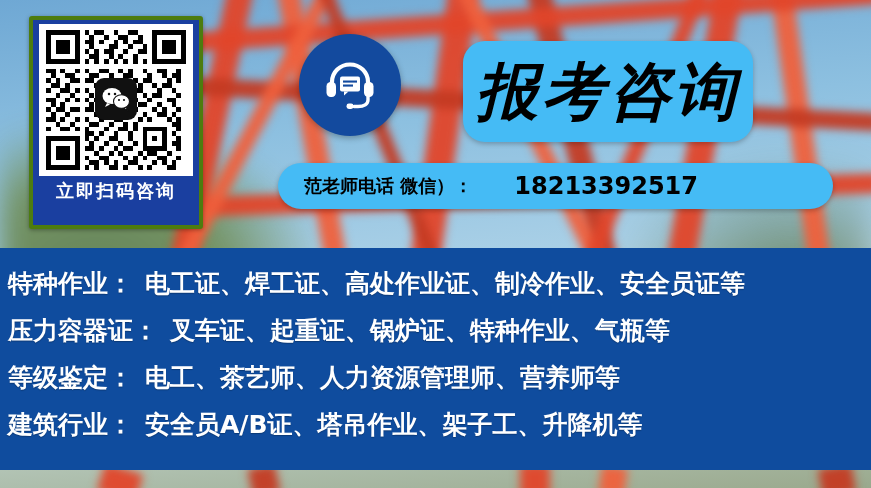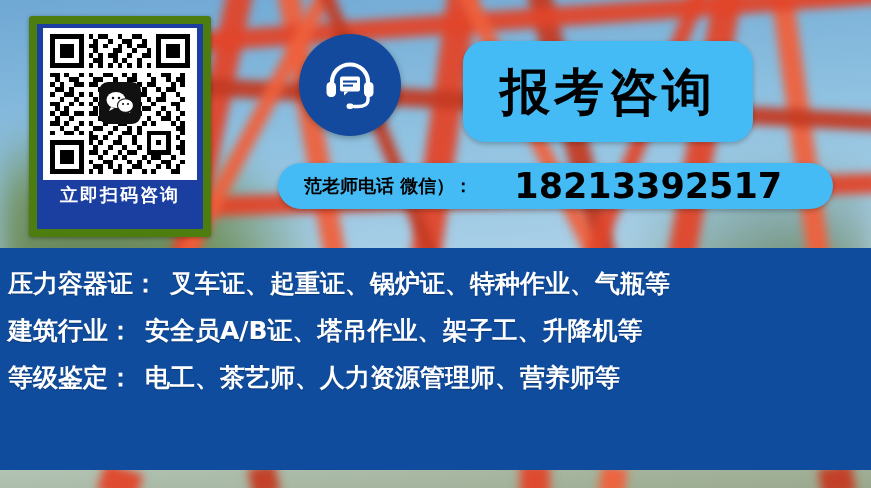--- a/index.html
+++ b/index.html
@@ -27,21 +27,21 @@
     filter:blur(16px);opacity:.7;
   }
   .beam{position:absolute;background:#e2452a;filter:blur(3.2px);border-radius:4px;opacity:.95;}
   .beam.lt{background:#f0603c;}
   .beam.dk{background:#c43a22;}
   .bg-blurwrap{position:absolute;inset:0;filter:blur(3.0px);}
 
   
   .qr-card{
     position:absolute;left:29px;top:16px;width:166px;height:205px;
-    background:#1a3fa0;border:8px solid #4d7c0f;border-radius:3px;
+    background:#1a3fa0;border:4px solid #4d7c0f;border-radius:3px;
     box-shadow:0 1px 4px rgba(0,0,0,.35);
     display:flex;flex-direction:column;align-items:center;
   }
   .qr-box{
     width:154px;height:152px;background:#fff;margin-top:4px;
     position:relative;overflow:hidden;
   }
   .qr-canvas{position:absolute;left:7px;top:6px;width:140px;height:140px;}
   .wx-logo{
     position:absolute;left:56px;top:54px;width:42px;height:42px;
@@ -61,38 +61,39 @@
   }
 
   
   .title-pill{
     position:absolute;left:463px;top:41px;width:290px;height:101px;
     background:#45bbf5;border-radius:22px;
     display:flex;align-items:center;justify-content:center;
     box-shadow:0 2px 5px rgba(0,0,0,.25);
   }
   .title-pill span{
-    color:#000;font-weight:bold;font-size:50px;letter-spacing:4px;
+    color:#000;font-weight:bold;font-size:62px;letter-spacing:4px;
     line-height:1;white-space:nowrap;
     font-family:"DejaVu Sans","Liberation Sans",sans-serif;
+    font-style:italic;
   }
 
   
   .phone-pill{
     position:absolute;left:278px;top:163px;width:555px;height:46px;
     background:#45bbf5;border-radius:23px;
     display:flex;align-items:center;
     box-shadow:0 2px 5px rgba(0,0,0,.25);
   }
   .phone-label{
     color:#000;font-weight:bold;font-size:18px;margin-left:26px;white-space:nowrap;
     font-family:"DejaVu Sans","Liberation Sans",sans-serif;
   }
   .phone-number{
-    color:#000;font-weight:bold;font-size:35px;margin-left:42px;
+    color:#000;font-weight:bold;font-size:24px;margin-left:42px;
     letter-spacing:0px;white-space:nowrap;
     font-family:"DejaVu Sans","Liberation Sans",sans-serif;
   }
 
   
   .info-panel{
     position:absolute;left:0;top:248px;width:871px;height:222px;
     background:#0f4c9e;
     padding:12px 0 0 0;box-sizing:border-box;
   }
@@ -396,23 +397,26 @@
     <span>报考咨询</span>
   </div>
 
   <div class="phone-pill">
     <span class="phone-label">范老师电话 微信）：</span>
     <span class="phone-number">18213392517</span>
   </div>
 
   <div class="info-panel">
     <div class="info-line">
+      <span class="cat">特种作业：</span><span>电工证、焊工证、高处作业证、制冷作业、安全员证等</span>
+    </div>
+    <div class="info-line">
       <span class="cat">压力容器证：</span><span>叉车证、起重证、锅炉证、特种作业、气瓶等</span>
+    </div>
+    <div class="info-line">
+      <span class="cat">等级鉴定：</span><span>电工、茶艺师、人力资源管理师、营养师等</span>
     </div>
     <div class="info-line">
       <span class="cat">建筑行业：</span><span>安全员A/B证、塔吊作业、架子工、升降机等</span>
     </div>
-    <div class="info-line">
-      <span class="cat">等级鉴定：</span><span>电工、茶艺师、人力资源管理师、营养师等</span>
-    </div>
   </div>
 
 </div>
 
 </body></html>

